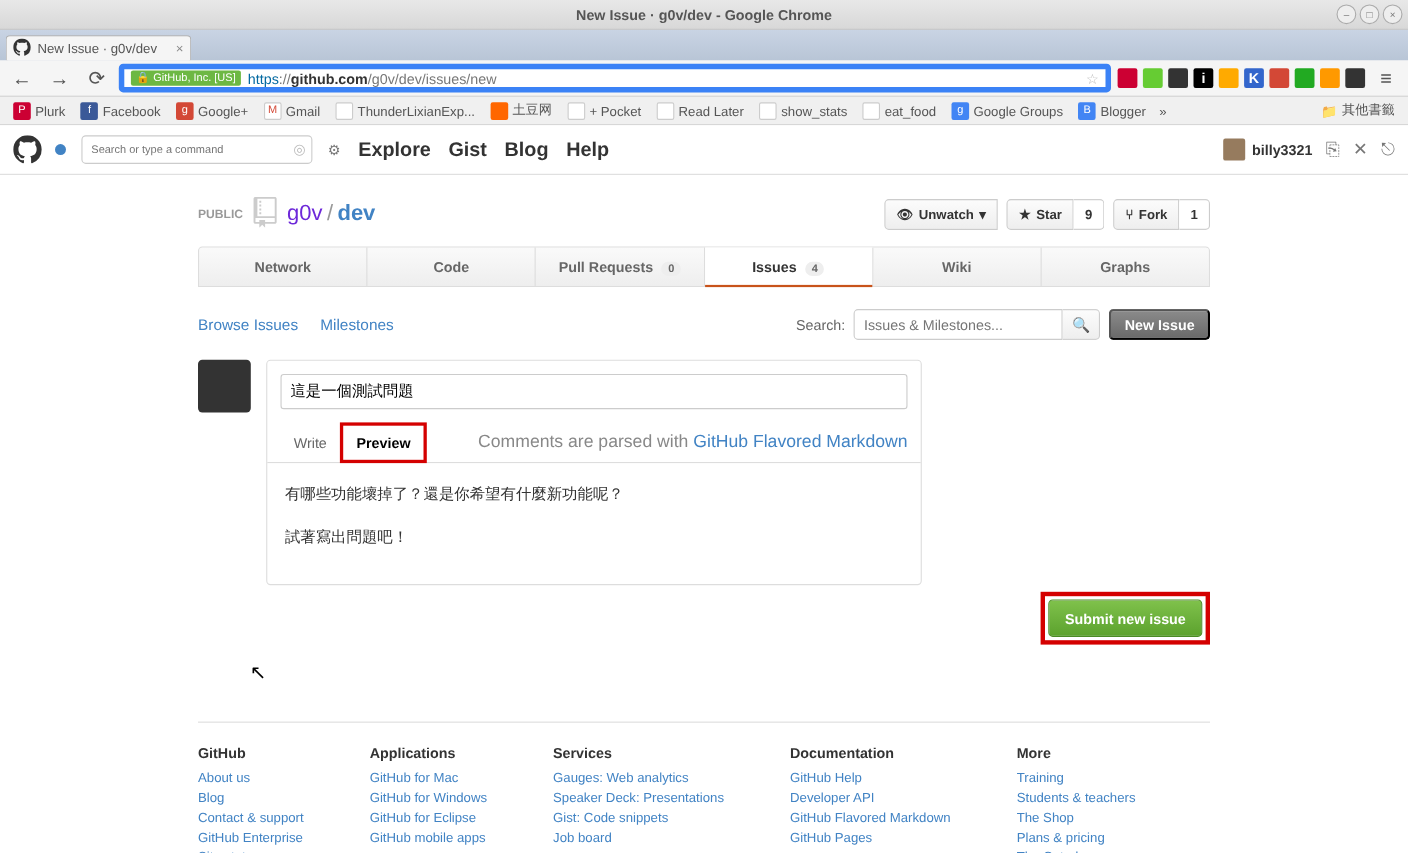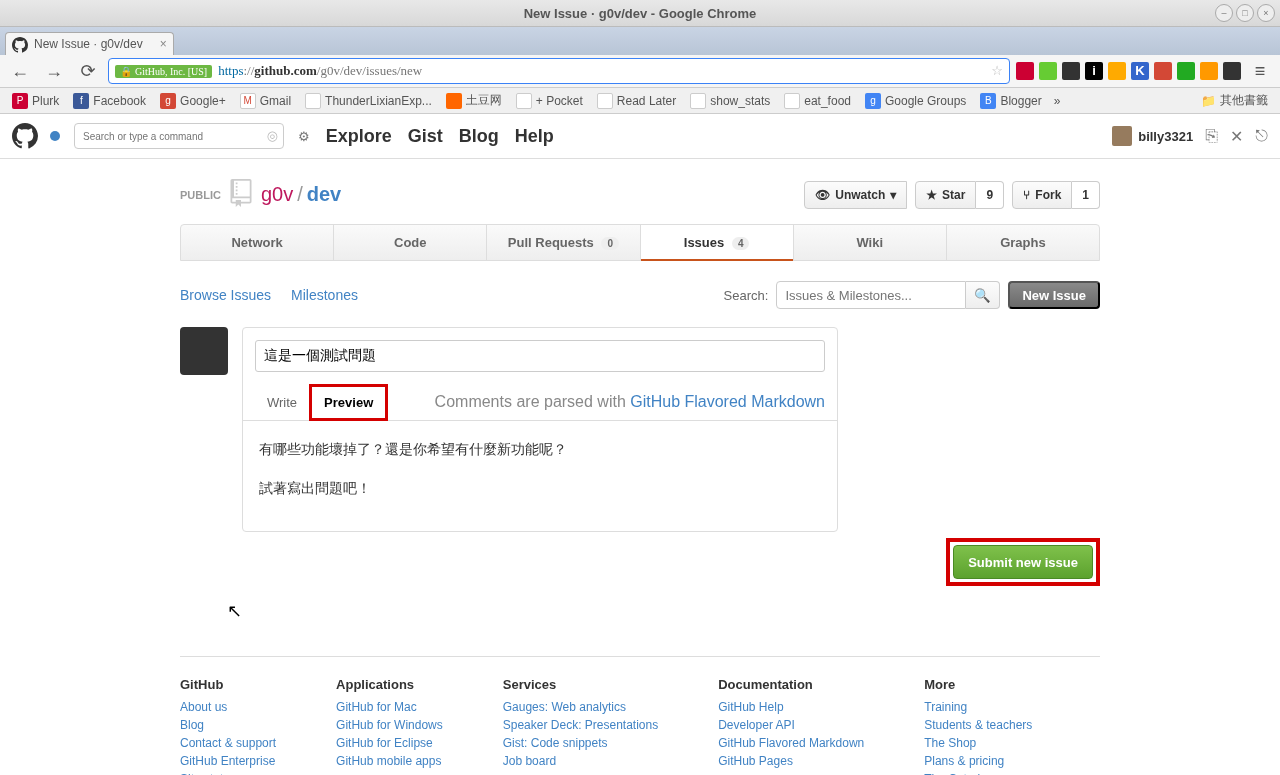--- a/index.html
+++ b/index.html
@@ -2,26 +2,26 @@
 <html><head>
 <meta charset="utf-8">
 <style>
 * { box-sizing: border-box; margin: 0; padding: 0; }
 body { font-family: Helvetica, Arial, sans-serif; font-size: 13px; color: #333; background: #f5f5f5; }
 .titlebar { height: 27px; background: linear-gradient(#e8e8e8, #d8d8d8); border-bottom: 1px solid #bbb; display: flex; align-items: center; justify-content: center; position: relative; }
 .titlebar-text { font-size: 13px; color: #555; font-weight: bold; }
 .titlebar-controls { position: absolute; right: 5px; display: flex; gap: 3px; }
 .titlebar-btn { width: 18px; height: 18px; border: 1px solid #aaa; border-radius: 50%; background: #eee; font-size: 9px; display: flex; align-items: center; justify-content: center; color: #777; }
 .tabstrip { height: 28px; background: linear-gradient(#c9d4e4, #b8c5d6); display: flex; align-items: flex-end; padding-left: 5px; }
-.tab { background: #f5f5f5; border: 1px solid #aaa; border-bottom: none; border-radius: 4px 4px 0 0; padding: 4px 30px 4px 28px; font-size: 12px; color: #555; position: relative; display: flex; align-items: flex-start; }
+.tab { background: #f5f5f5; border: 1px solid #aaa; border-bottom: none; border-radius: 4px 4px 0 0; padding: 4px 30px 4px 28px; font-size: 12px; color: #555; position: relative; display: flex; align-items: flex-end; }
 .tab-favicon { position: absolute; left: 6px; width: 16px; height: 16px; }
 .tab-close { position: absolute; right: 6px; color: #888; cursor: pointer; }
 .toolbar { height: 33px; background: #f5f5f5; border-bottom: 1px solid #ccc; display: flex; align-items: center; padding: 0 6px; gap: 6px; }
 .nav-btn { width: 28px; height: 26px; display: flex; align-items: center; justify-content: center; color: #555; font-size: 18px; }
-.urlbar { flex: 1; height: 26px; border: 1px solid #3b82f6; border-radius: 4px; background: #fff; display: flex; align-items: center; padding: 0 6px; font-size: 13px; font-family: Liberation Serif, serif; }
+.urlbar { flex: 1; height: 26px; border: 5px solid #3b82f6; border-radius: 4px; background: #fff; display: flex; align-items: center; padding: 0 6px; font-size: 13px; }
 .url-lock { background: #6db843; color: #fff; font-size: 10px; padding: 1px 5px; border-radius: 2px; margin-right: 6px; white-space: nowrap; }
 .url-text { color: #333; }
 .url-text .s { color: #0369a1; }
 .url-text .d { color: #333; font-weight: bold; }
 .url-text .p { color: #777; }
 .ext-icons { display: flex; gap: 5px; align-items: center; }
 .ext-icon { width: 18px; height: 18px; border-radius: 2px; }
 .bookmark-bar { height: 26px; background: #f0f0f0; border-bottom: 1px solid #ccc; display: flex; align-items: center; padding: 0 6px; gap: 2px; font-size: 12px; }
 .bm { display: flex; align-items: center; gap: 4px; padding: 3px 6px; color: #555; white-space: nowrap; }
 .bm-icon { width: 16px; height: 16px; border-radius: 2px; display: inline-flex; align-items: center; justify-content: center; font-size: 10px; color: #fff; }
@@ -216,21 +216,21 @@
 </div>
 
 <div class="repo-row">
   <span class="repo-visibility">PUBLIC</span>
   <span class="repo-icon">
     <svg width="24" height="28" viewBox="0 0 12 16">
           <path fill="#ccc" d="M4 9H3V8h1v1zm0-3H3v1h1V6zm0-2H3v1h1V4zm0-2H3v1h1V2zm8-1v12c0 .55-.45 1-1 1H6v2l-1.5-1.5L3 16v-2H1c-.55 0-1-.45-1-1V1c0-.55.45-1 1-1h10c.55 0 1 .45 1 1zm-1 10H1v2h2v-1h3v1h5v-2zm0-10H2v9h9V1z"></path>
         </svg>
   </span>
   <span class="repo-name">
-    <a style="color:#be185d">g0v</a><span class="sep">/</span><a class="current" style="color:#4183c4">dev</a>
+    <a style="color:#6d28d9">g0v</a><span class="sep">/</span><a class="current" style="color:#4183c4">dev</a>
   </span>
   <div class="repo-actions">
     <div class="btn-group">
       <button class="btn">👁 <span>Unwatch</span> ▾</button>
     </div>
     <div class="btn-group">
       <button class="btn">★ <span>Star</span></button>
       <span class="btn-count">9</span>
     </div>
     <div class="btn-group">

